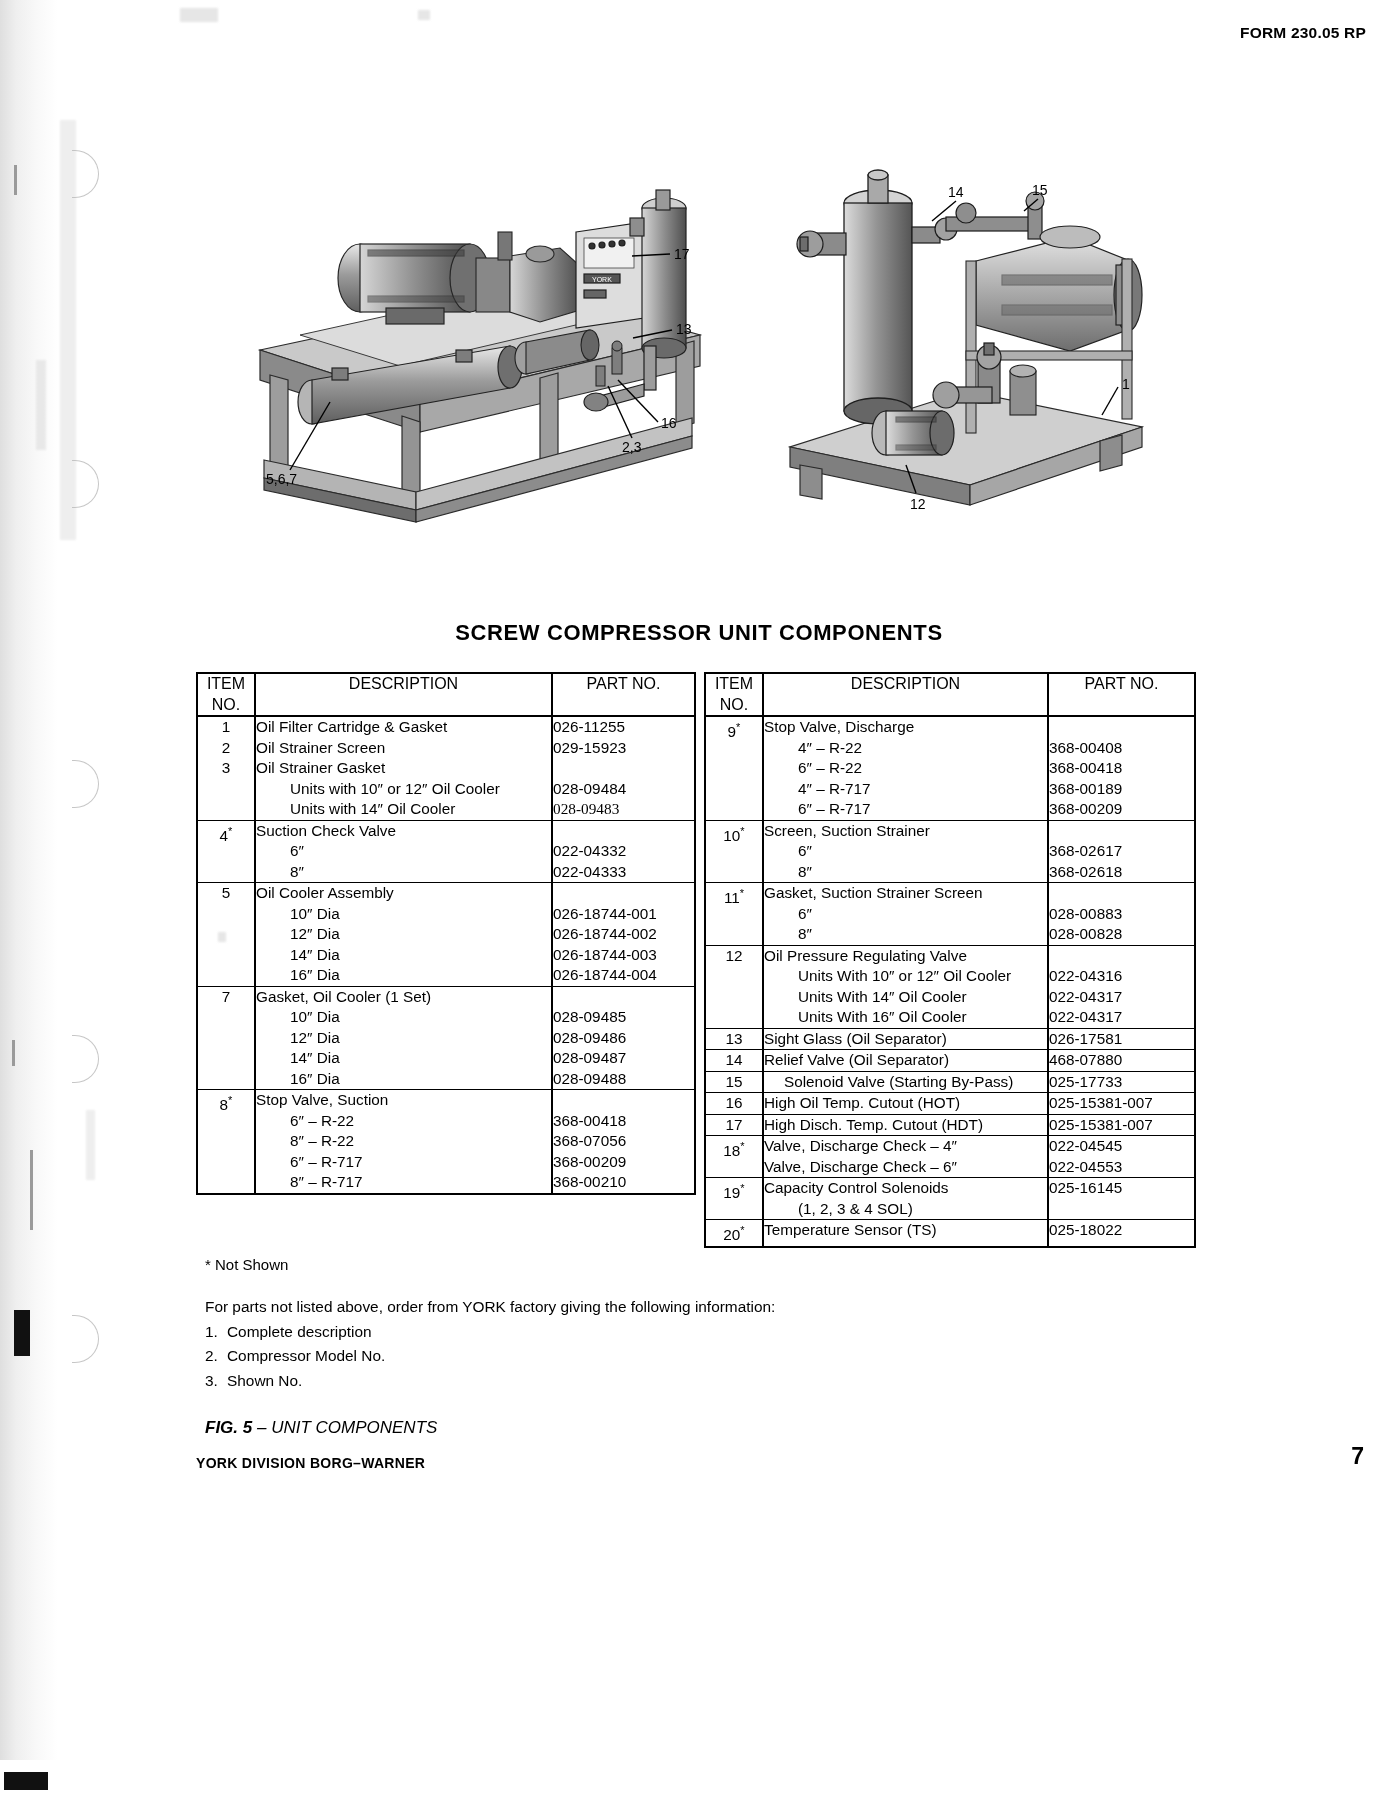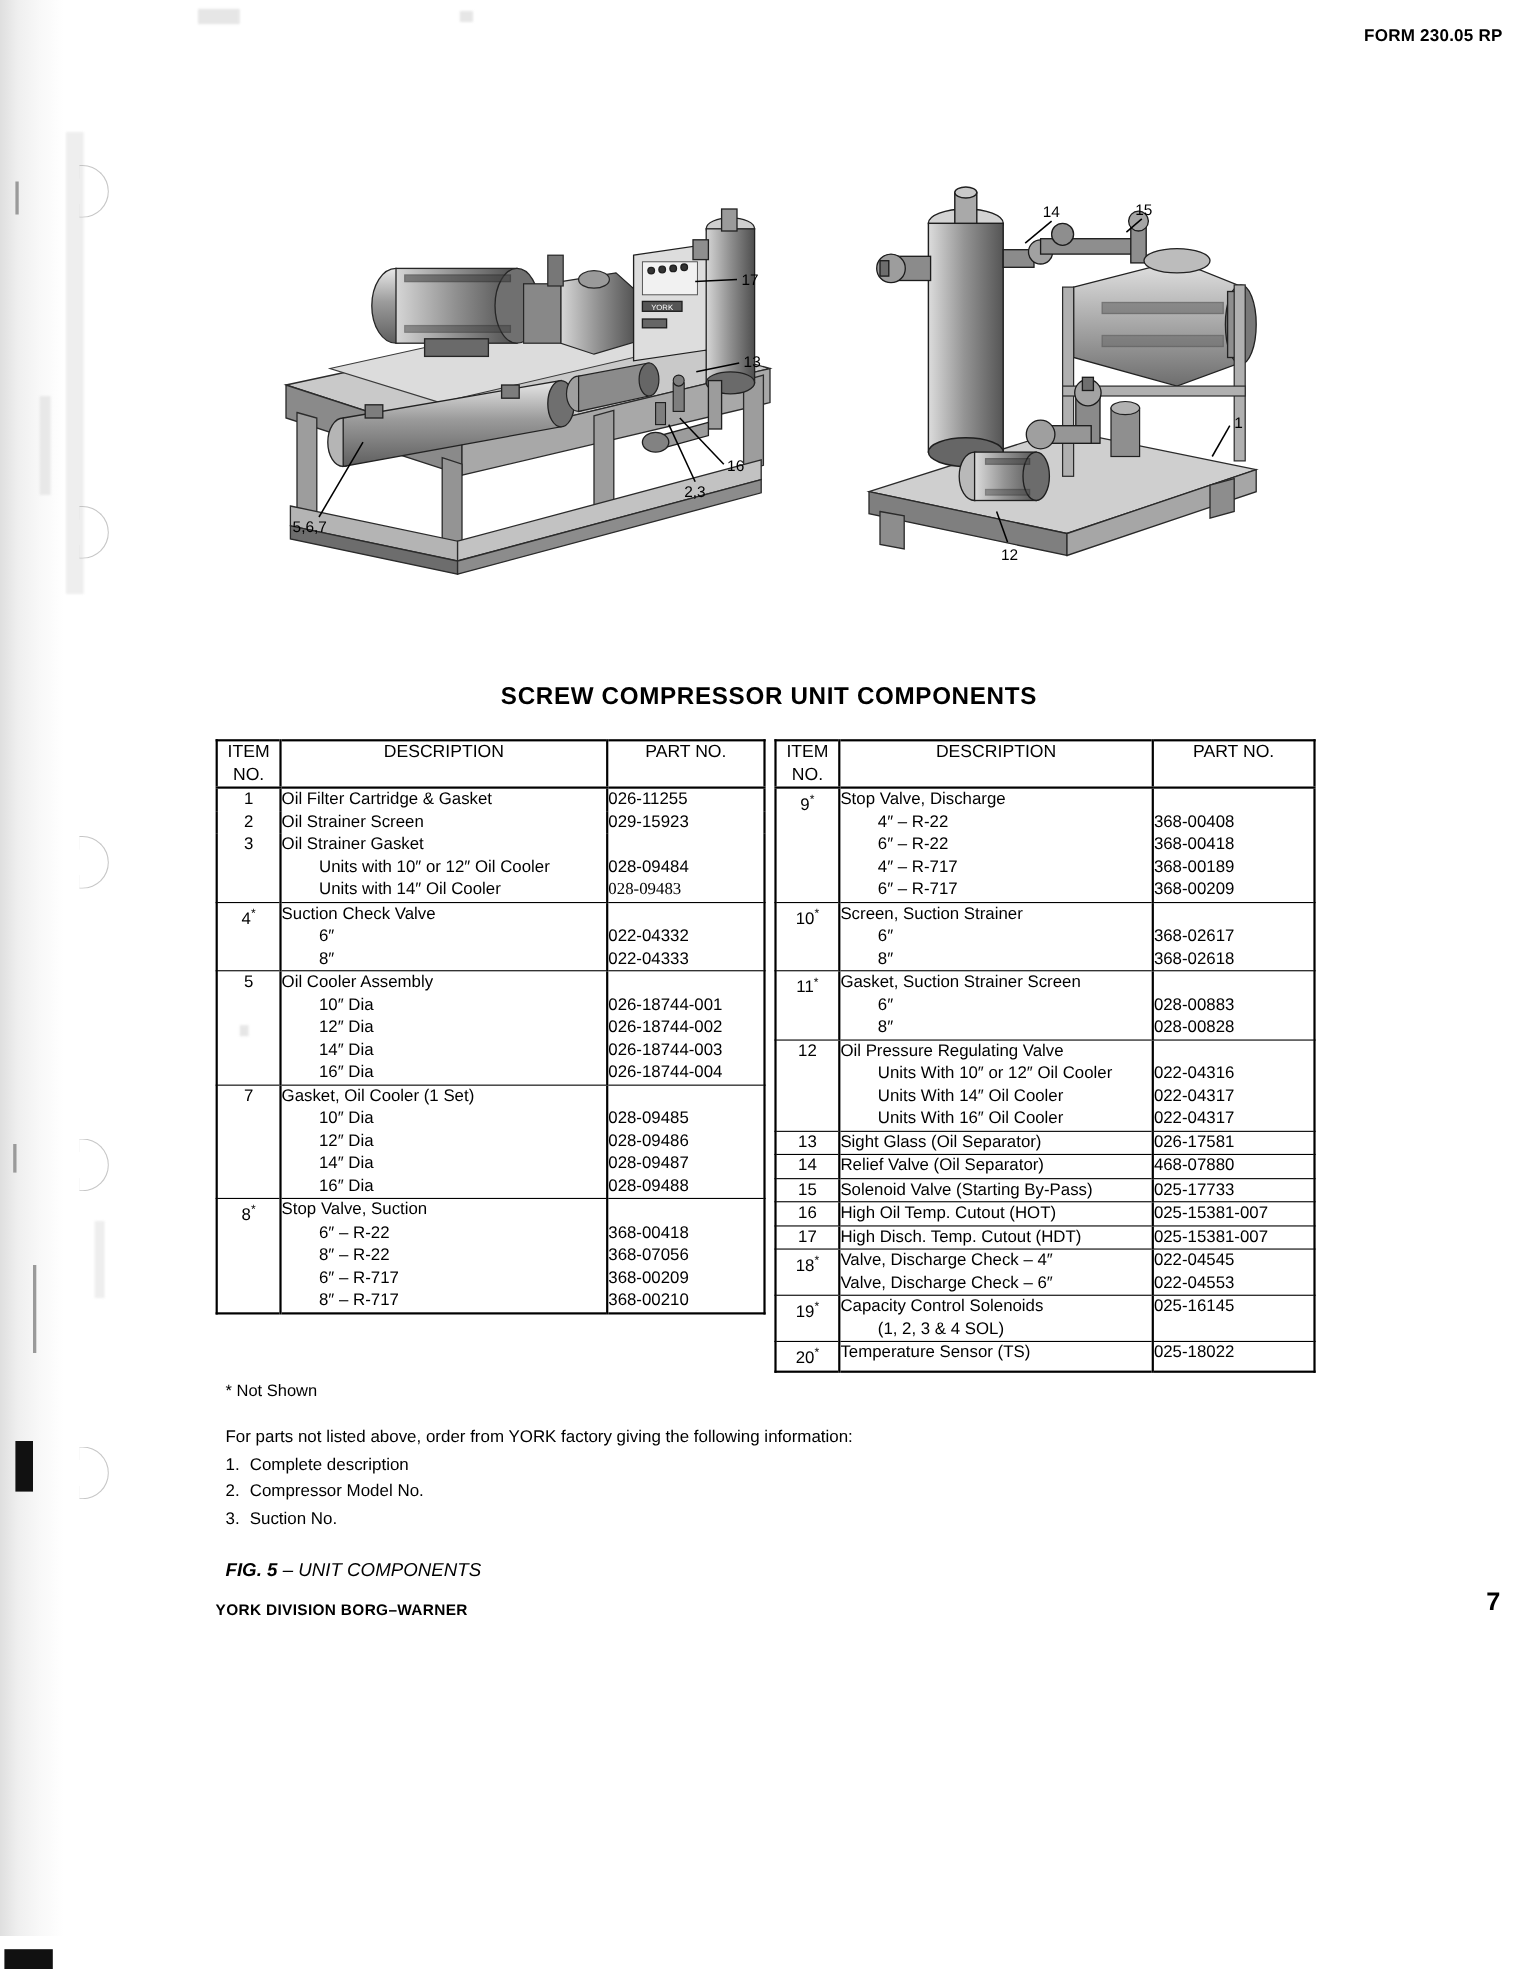--- a/index.html
+++ b/index.html
@@ -548,21 +548,21 @@
             <td class="c-desc colmid">
               <span class="nowrap" style="display: block;">Relief Valve (Oil Separator)</span>
             </td>
             <td class="c-part colmid">
               <span style="display: block;">468-07880</span>
             </td>
           </tr>
           <tr class="rowline">
             <td class="c-item">15</td>
             <td class="c-desc colmid">
-              <span class="nowrap" style="display: block;">Solenoid Valve (Starting By-Pass)</span>
+              <span class="nowrap" style="display: block; padding-left: 20px;">Solenoid Valve (Starting By-Pass)</span>
             </td>
             <td class="c-part colmid">
               <span style="display: block;">025-17733</span>
             </td>
           </tr>
           <tr class="rowline">
             <td class="c-item">16</td>
             <td class="c-desc colmid">
               <span class="nowrap" style="display: block;">High Oil Temp. Cutout (HOT)</span>
             </td>
@@ -614,21 +614,21 @@
     </table>
   </div>
 
   <div class="footnote">* Not Shown</div>
 
   <div class="instructions">
     <div>For parts not listed above, order from YORK factory giving the following information:</div>
     <ol>
       <li><span class="num">1.</span><span>Complete description</span></li>
       <li><span class="num">2.</span><span>Compressor Model No.</span></li>
-      <li><span class="num">3.</span><span>Suction No.</span></li>
+      <li><span class="num">3.</span><span>Shown No.</span></li>
     </ol>
   </div>
 
   <div class="fig-caption">
     <b>FIG. 5</b><span> – </span><span>UNIT COMPONENTS</span>
   </div>
 
   <div class="division">YORK DIVISION BORG–WARNER</div>
   <div class="page-num">7</div>
 

